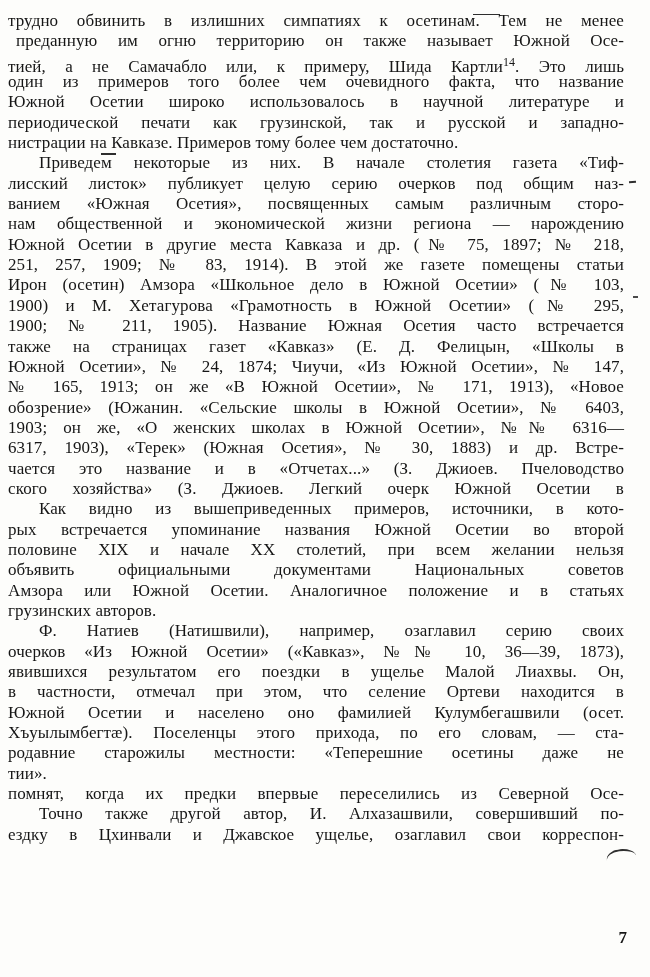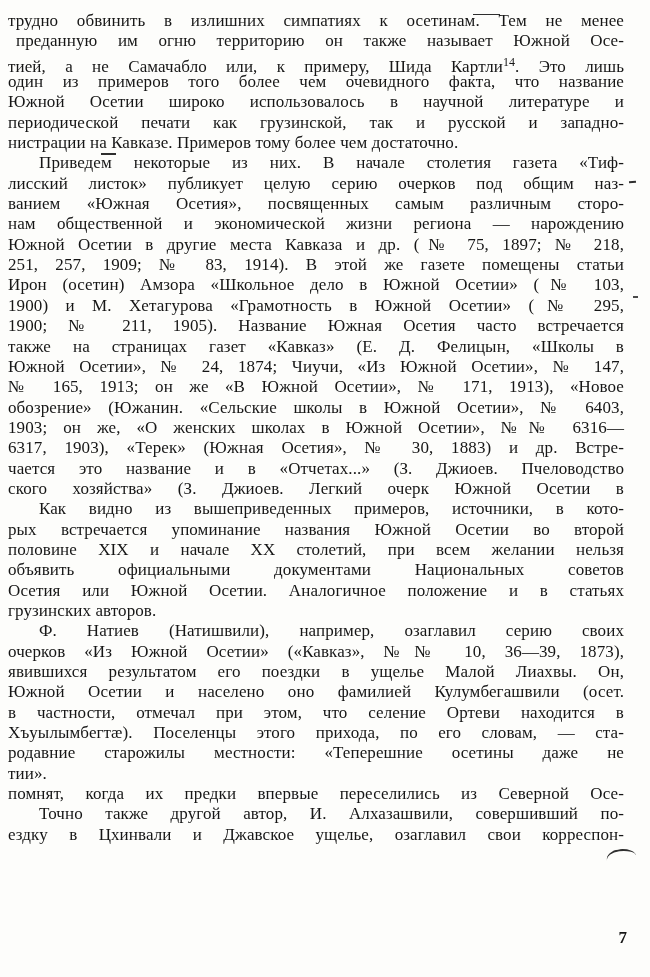--- a/index.html
+++ b/index.html
@@ -87,27 +87,27 @@
       <div class="line"><span class="">№ 165, 1913; он же «В Южной Осетии», № 171, 1913), «Новое</span></div>
       <div class="line"><span class="">обозрение» (Южанин. «Сельские школы в Южной Осетии», № 6403,</span></div>
       <div class="line"><span class="">1903; он же, «О женских школах в Южной Осетии», №№ 6316—</span></div>
       <div class="line"><span class="">6317, 1903), «Терек» (Южная Осетия», № 30, 1883) и др. Встре-</span></div>
       <div class="line"><span class="">чается это название и в «Отчетах...» (З. Джиоев. Пчеловодство</span></div>
       <div class="line"><span class="">ского хозяйства» (З. Джиоев. Легкий очерк Южной Осетии в</span></div>
       <div class="line indent"><span class="">Как видно из вышеприведенных примеров, источники, в кото-</span></div>
       <div class="line"><span class="">рых встречается упоминание названия Южной Осетии во второй</span></div>
       <div class="line"><span class="">половине XIX и начале XX столетий, при всем желании нельзя</span></div>
       <div class="line"><span class="">объявить официальными документами Национальных советов</span></div>
-      <div class="line"><span class="">Осетия или Южной Осетии. Аналогичное положение и в статьях</span></div>
+      <div class="line"><span class="">Амзора или Южной Осетии. Аналогичное положение и в статьях</span></div>
       <div class="line last"><span class="">грузинских авторов.</span></div>
       <div class="line indent"><span class="">Ф. Натиев (Натишвили), например, озаглавил серию своих</span></div>
       <div class="line"><span class="">очерков «Из Южной Осетии» («Кавказ», №№ 10, 36—39, 1873),</span></div>
       <div class="line"><span class="">явившихся результатом его поездки в ущелье Малой Лиахвы. Он,</span></div>
+      <div class="line"><span class="">в частности, отмечал при этом, что селение Ортеви находится в</span></div>
       <div class="line"><span class="">Южной Осетии и населено оно фамилией Кулумбегашвили (осет.</span></div>
-      <div class="line"><span class="">в частности, отмечал при этом, что селение Ортеви находится в</span></div>
       <div class="line"><span class="">Хъуылымбегтæ). Поселенцы этого прихода, по его словам, — ста-</span></div>
       <div class="line"><span class="">родавние старожилы местности: «Теперешние осетины даже не</span></div>
       <div class="line last"><span class="">тии».</span></div>
       <div class="line"><span class="">помнят, когда их предки впервые переселились из Северной Осе-</span></div>
       <div class="line indent"><span class="">Точно также другой автор, И. Алхазашвили, совершивший по-</span></div>
       <div class="line"><span class="">ездку в Цхинвали и Джавское ущелье, озаглавил свои корреспон-</span></div>
     </div>
 
   <div class="page-number">7</div>
 

